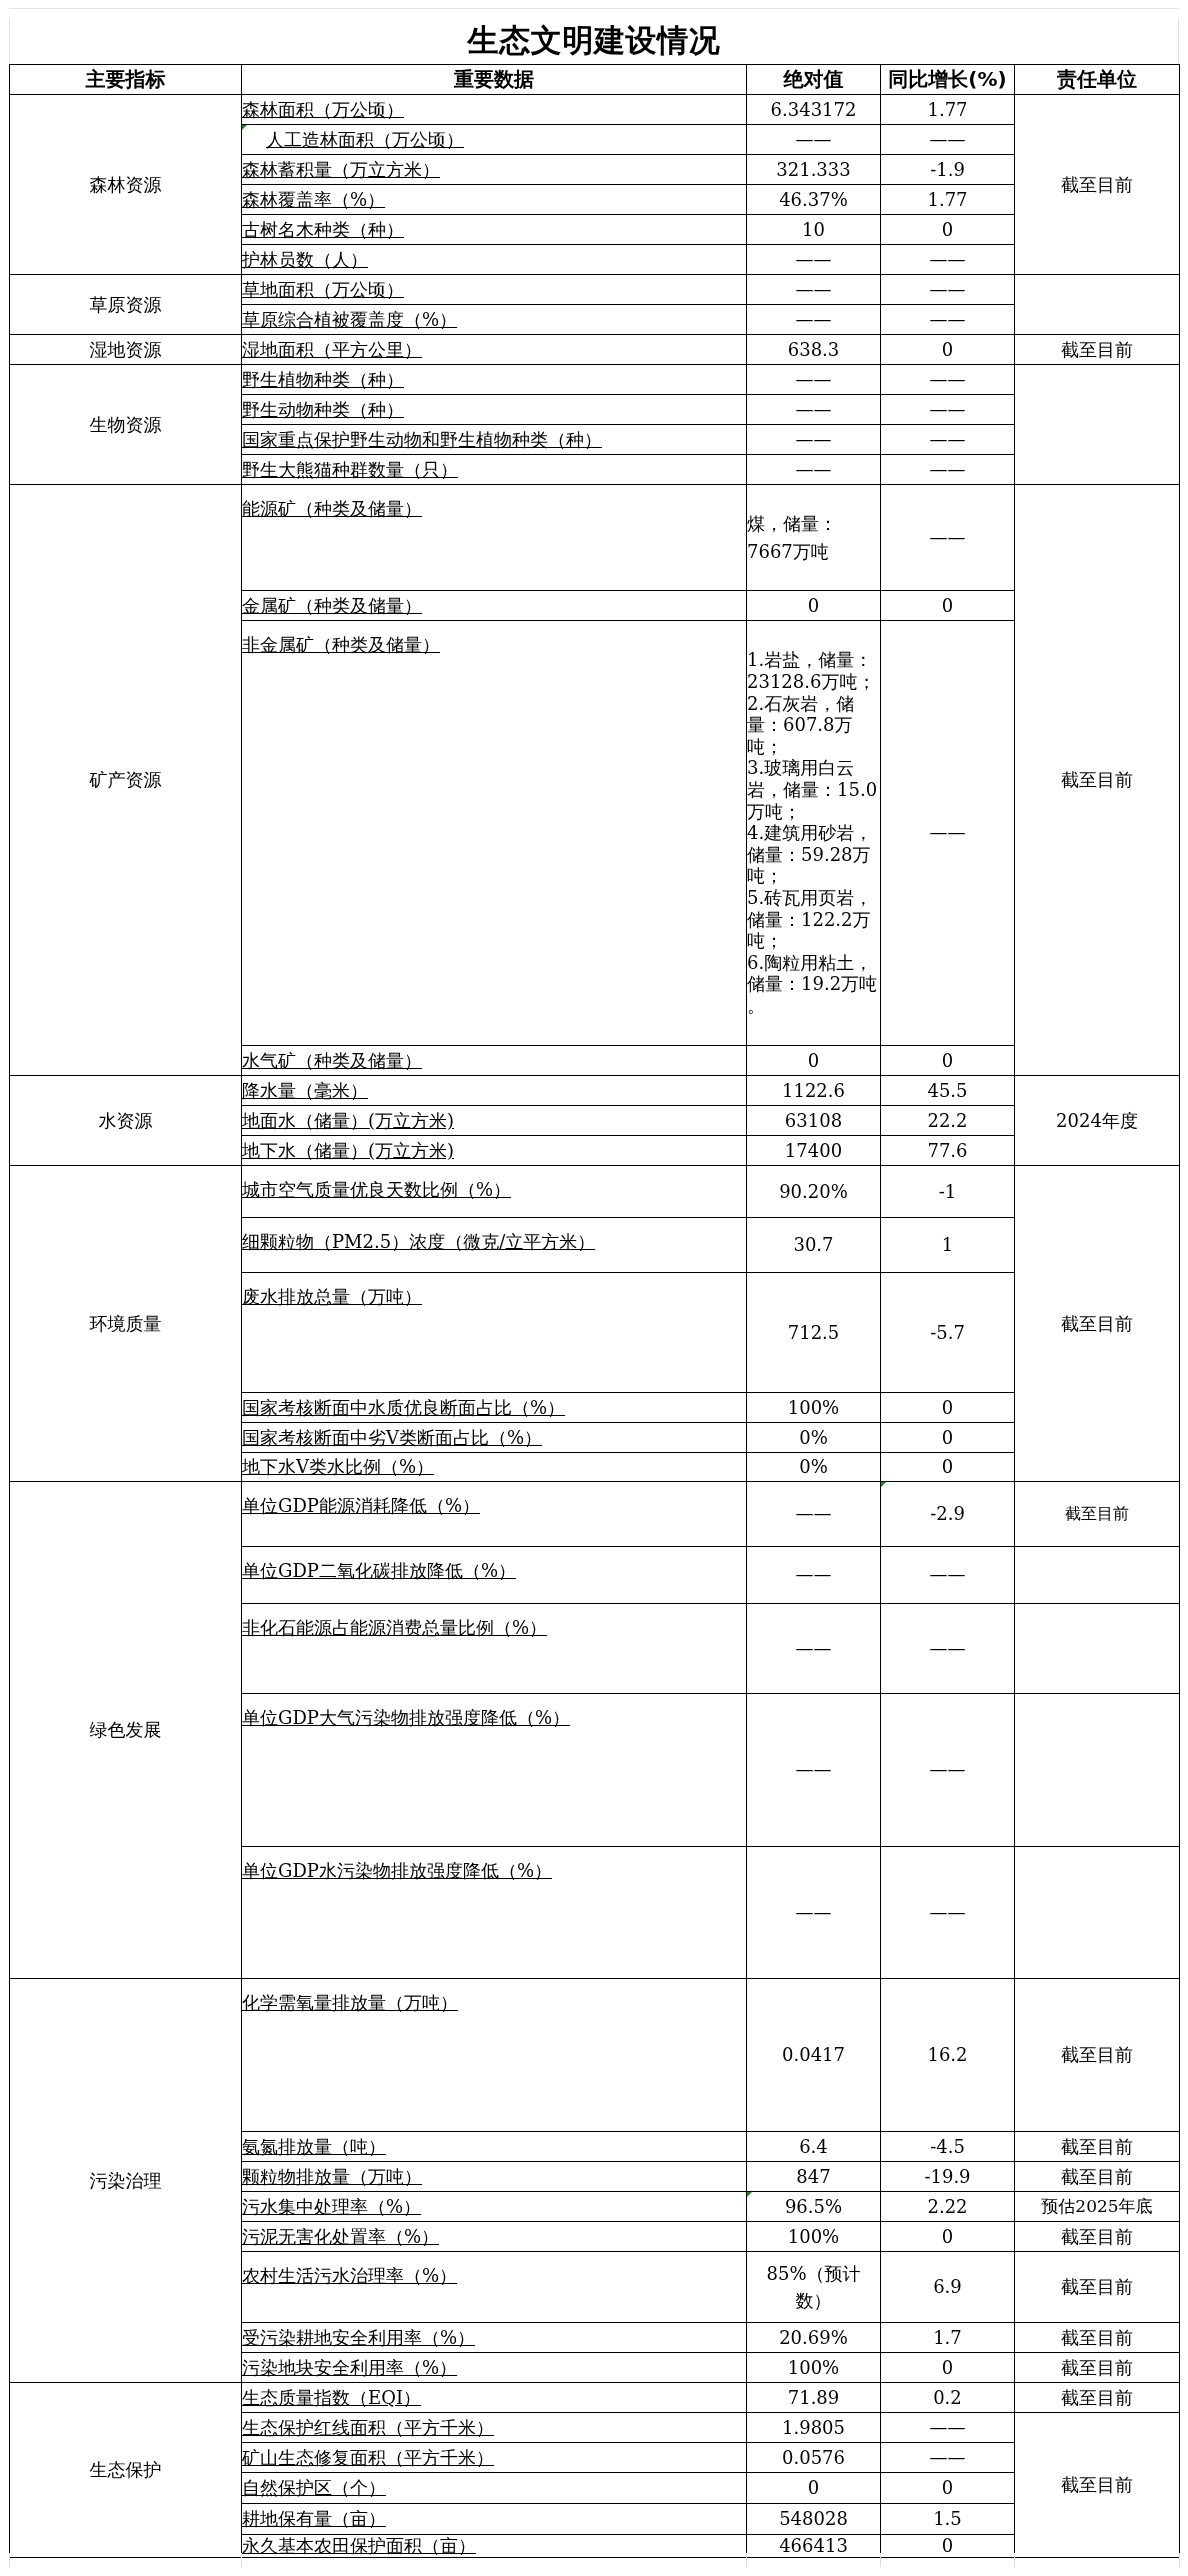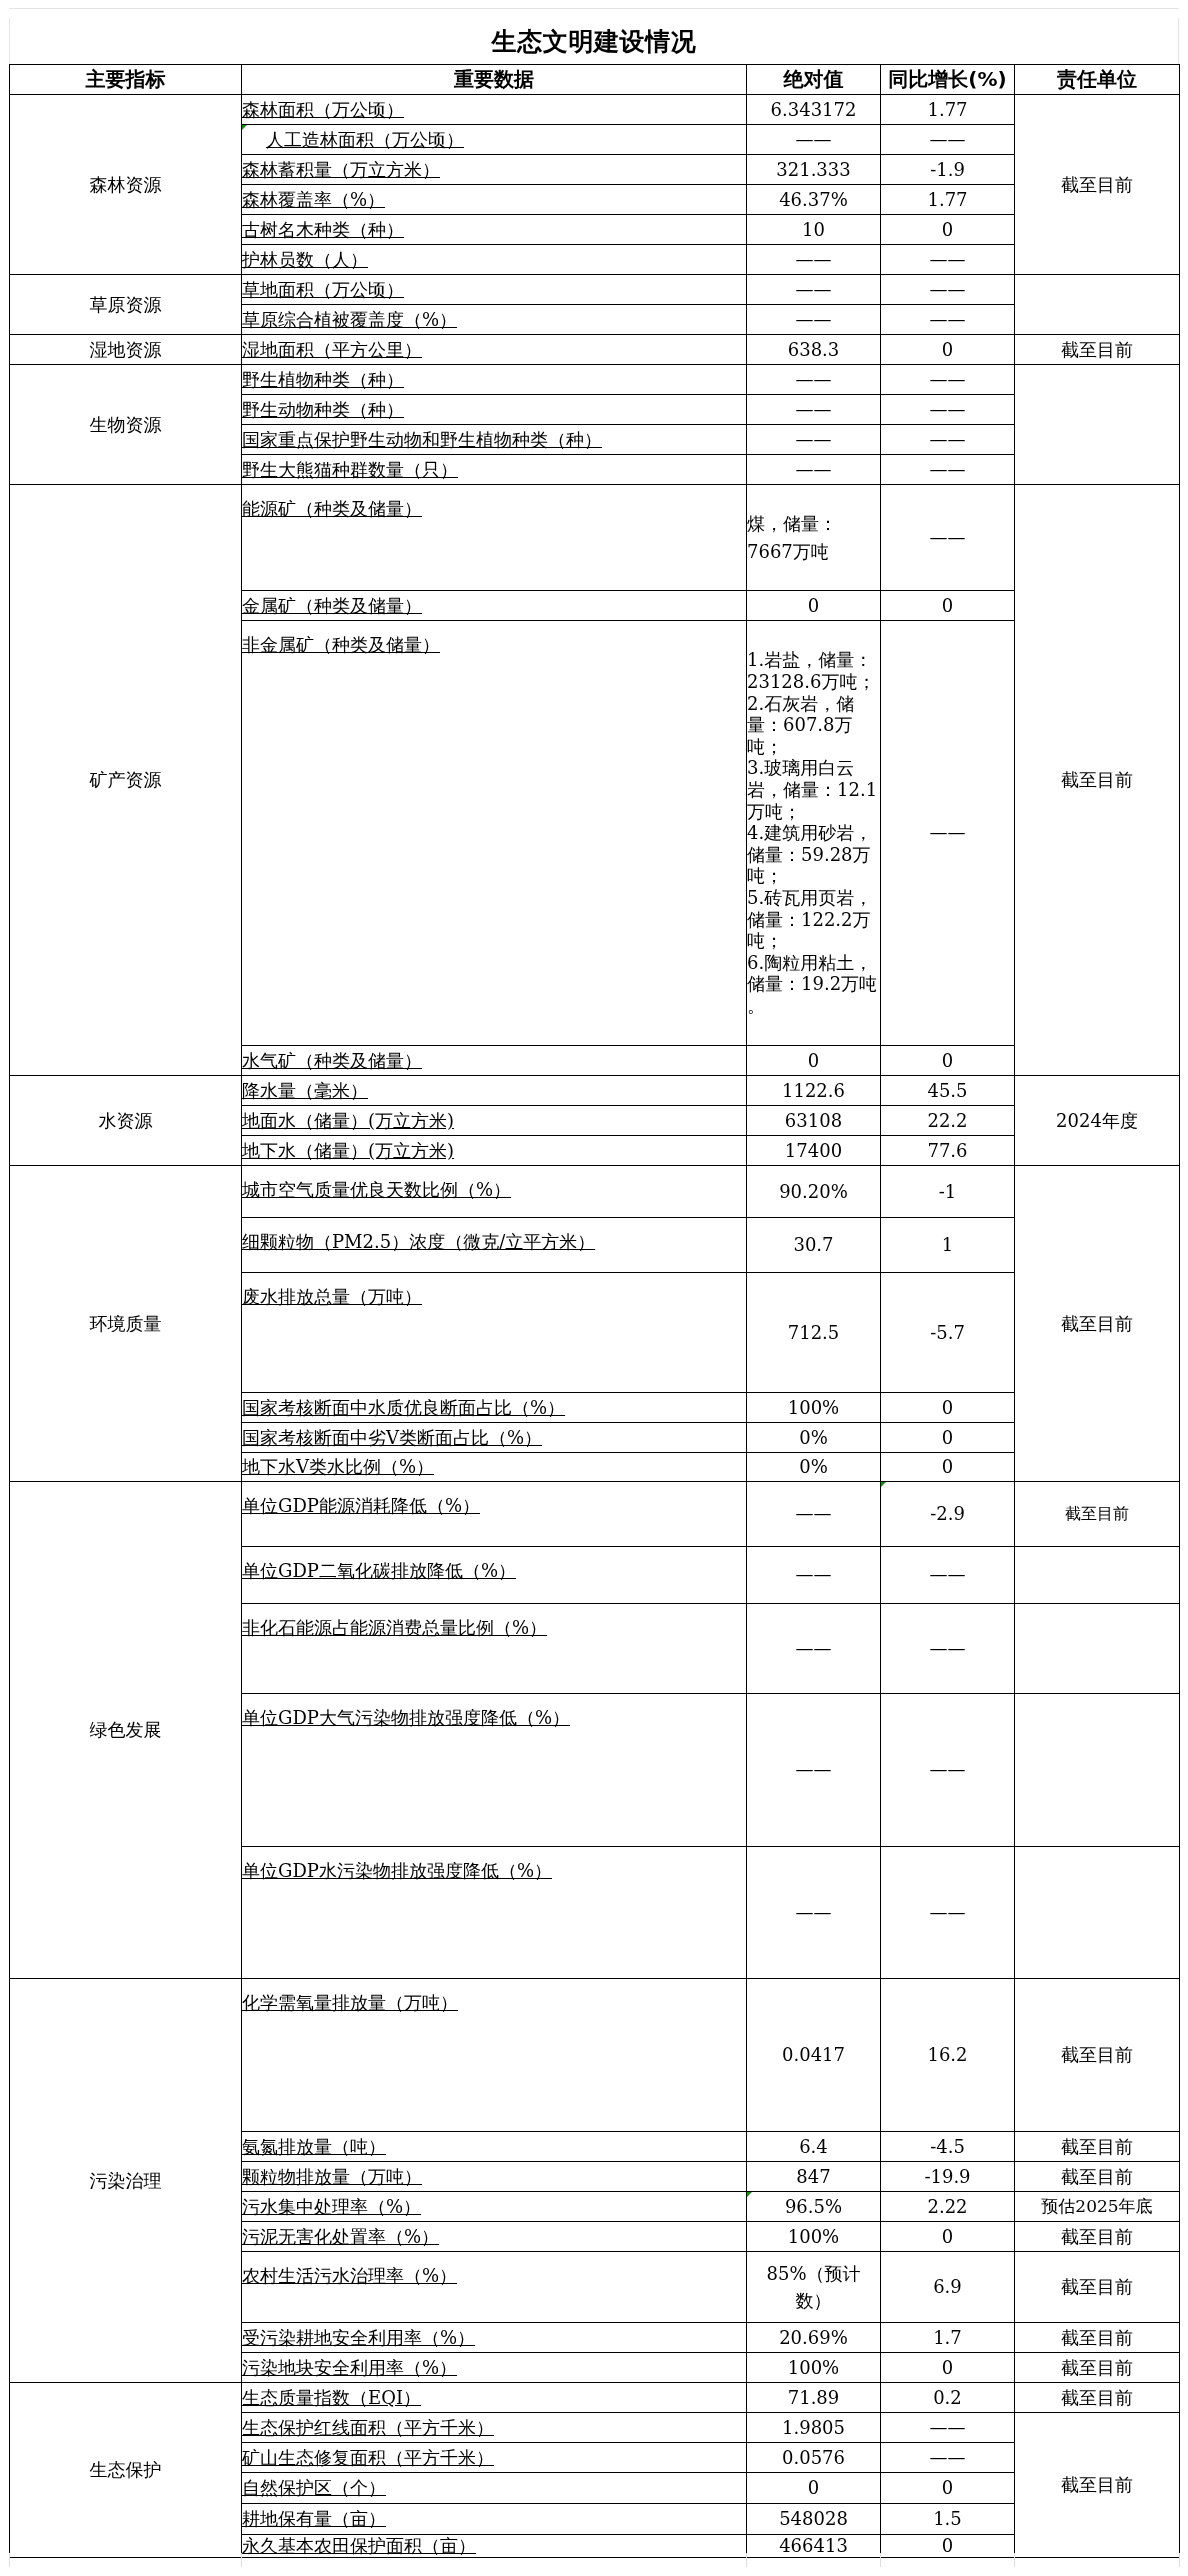--- a/index.html
+++ b/index.html
@@ -1,18 +1,18 @@
 <!DOCTYPE html>
 <html style="font-size:9.5px"><head>
 <meta charset="utf-8">
 <style>
   html, body { margin: 0; padding: 0; background: #ffffff; }
   body { width: 1188px; height: 2576px; position: relative; overflow: hidden; font-family: "DejaVu Serif", "Liberation Serif", serif; color: #000; }
   .topline { position: absolute; left: 9px; top: 8.3px; width: 1170px; height: 1.2px; background: #e4e4e4; }
-  .title { position: absolute; left: 9px; top: 18px; width: 1170px; height: 46px; display: flex; align-items: center; justify-content: center; font-family: "DejaVu Serif", "Liberation Serif", serif; font-weight: bold; font-size: 25px; letter-spacing: 0.6px; border-left: 1.2px solid #e4e4e4; border-right: 1.2px solid #e4e4e4; box-sizing: border-box; }
+  .title { position: absolute; left: 9px; top: 18px; width: 1170px; height: 46px; display: flex; align-items: center; justify-content: center; font-family: "DejaVu Serif", "Liberation Serif", serif; font-weight: bold; font-size: 31px; letter-spacing: 0.6px; border-left: 1.2px solid #e4e4e4; border-right: 1.2px solid #e4e4e4; box-sizing: border-box; }
   table.main { position: absolute; left: 9px; top: 64px; border-collapse: collapse; table-layout: fixed; width: 1170px; }
   table.main td, table.main th { border: 1.8px solid #000; padding: 0; box-sizing: border-box; overflow: hidden; position: relative; }
   table.main th { height: 30px; font-family: "DejaVu Sans", "Liberation Sans", sans-serif; font-weight: bold; font-size: 20px; text-align: center; vertical-align: middle; }
   table.main td { font-size: 18px; vertical-align: middle; line-height: 1.2; }
   td.cat { text-align: center; font-size: 18.4px; }
   td.item { text-align: left; padding-left: 3.6px; white-space: nowrap; text-decoration: underline; }
   td.item.top { vertical-align: top; padding-top: 13px; }
   td.item.indent { padding-left: 24px; }
   td.num { text-align: center; }
   td.unit { text-align: center; font-size: 18.4px; }
@@ -139,21 +139,21 @@
     </tr>
     <tr style="height:425px">
       <td class="item top">非金属矿（种类及储量）</td>
       <td class="tiny">
         <div>1.岩盐，储量：</div>
         <div>23128.6万吨；</div>
         <div>2.石灰岩，储</div>
         <div>量：607.8万</div>
         <div>吨；</div>
         <div>3.玻璃用白云</div>
-        <div>岩，储量：12.1</div>
+        <div>岩，储量：15.0</div>
         <div>万吨；</div>
         <div>4.建筑用砂岩，</div>
         <div>储量：59.28万</div>
         <div>吨；</div>
         <div>5.砖瓦用页岩，</div>
         <div>储量：122.2万</div>
         <div>吨；</div>
         <div>6.陶粒用粘土，</div>
         <div>储量：19.2万吨</div>
         <div>。</div>

